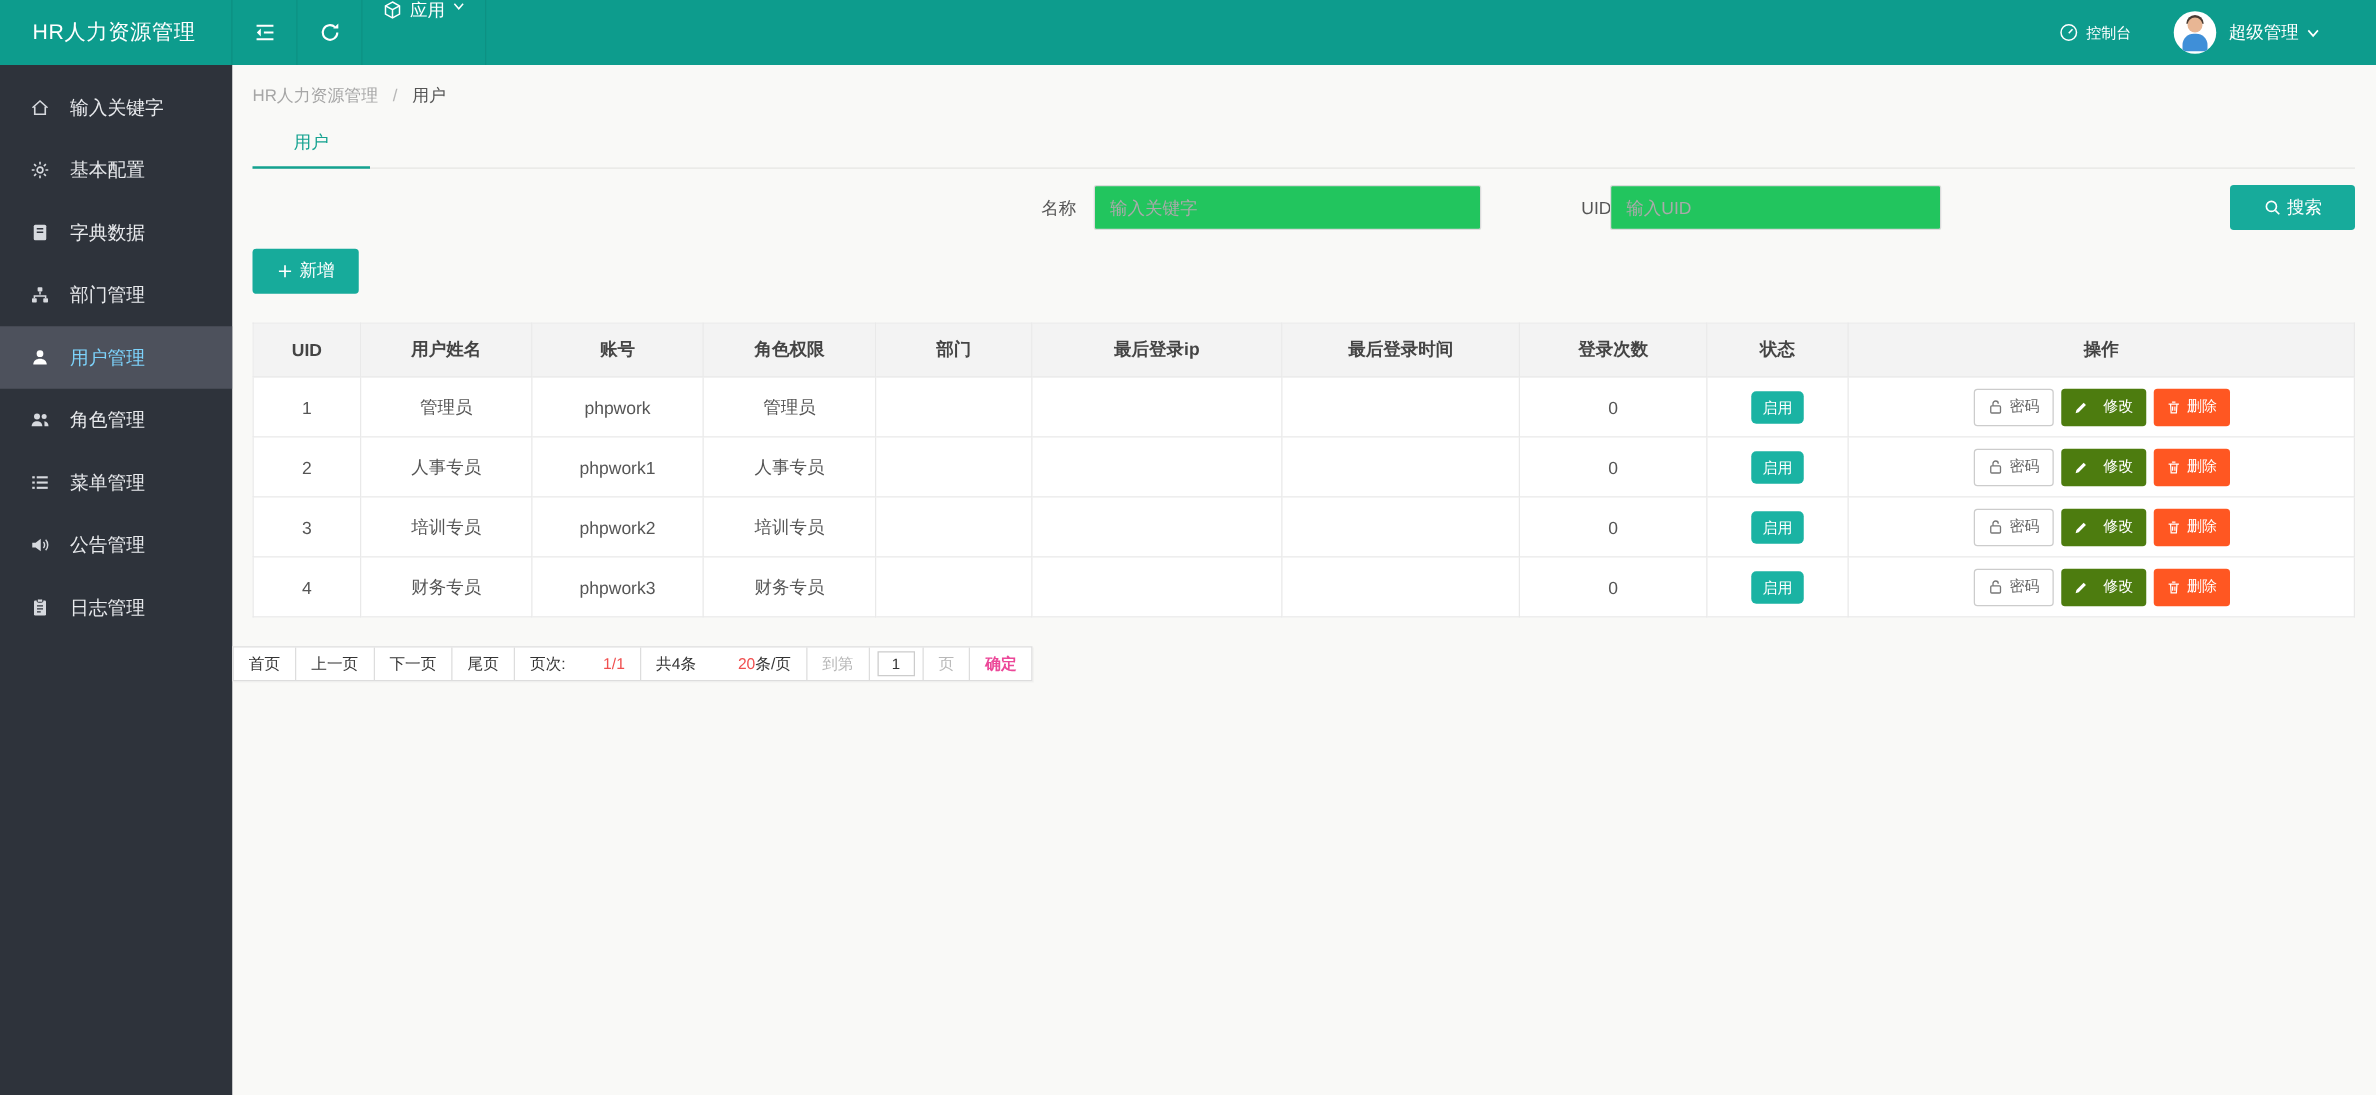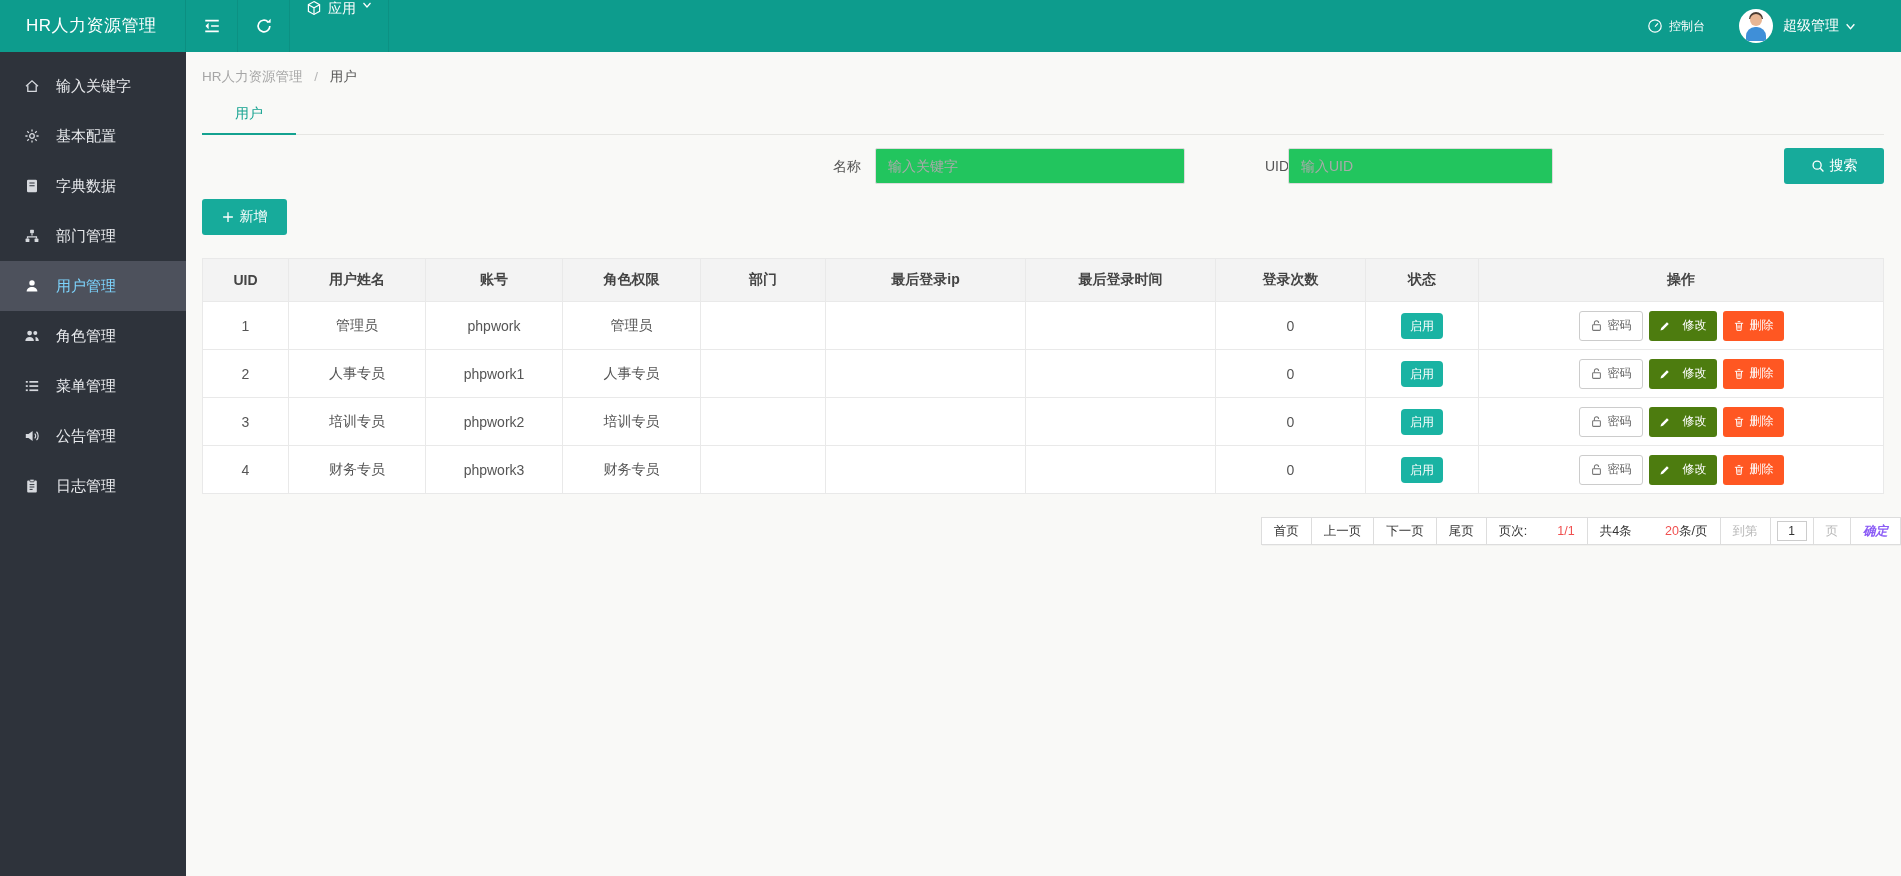--- a/index.html
+++ b/index.html
@@ -74,29 +74,29 @@
   .badge { display:inline-block; min-width:26px; padding:0 9px; height:26px; line-height:26px;
     border-radius:4px; background:#1ab3a3; color:#fff; font-size:12px; cursor:pointer; }
   .actions { display:flex; align-items:center; justify-content:center; gap:6px; }
   .act-btn { height:30px; padding:0 10px; border-radius:3px; font-size:12px; cursor:pointer;
     display:inline-flex; align-items:center; gap:5px; border:none; color:#fff; }
   .act-pwd { background:#fff; border:1px solid #ccc; color:#666; }
   .act-edit { background:#4d7c0f;gap:12px; }
   .act-del { background:#ff5722; }
 
   
-  .pagination { position:absolute; top:465px; left:0; right:0; display:flex; justify-content:flex-end; }
+  .pagination { position:absolute; top:465px; left:0; right:0; display:flex; justify-content:flex-start; }
   .pagebox { display:flex; border:1px solid #ddd; background:#fff; height:28px; align-items:stretch;
     box-shadow:1px 1px 0 rgba(0,0,0,0.03); }
   .pcell { display:flex; align-items:center; padding:0 12px; font-size:12.5px; color:#333;
     border-right:1px solid #ddd; cursor:pointer; white-space:nowrap; }
   .pcell:last-child { border-right:none; }
   .pcell .red { color:#f05050;margin-left:30px; }
   .pcell.muted { color:#b8b8b8; cursor:default; }
-  .pcell.bold { font-weight:bold; color:#8b5cf6;font-style:italic; }
+  .pcell.bold { font-weight:bold; color:#ec4899; }
   .goto-input { width:30px; height:20px; border:1px solid #ccc; text-align:center; font-size:12px;
     color:#333; outline:none; }
   .pcell.inputcell { padding:0 6px; }
 
   svg { display:block; }
 </style>
 </head>
 <body>
 
 <div class="topbar">

